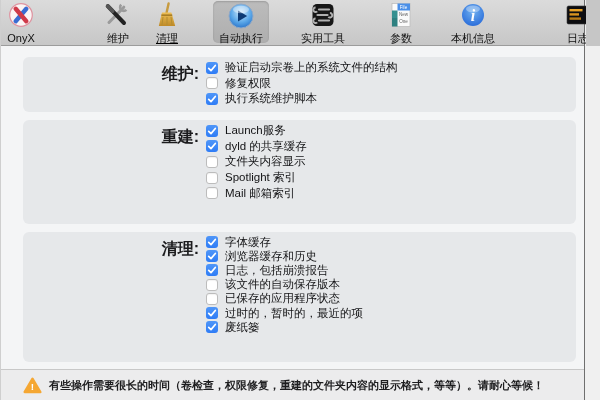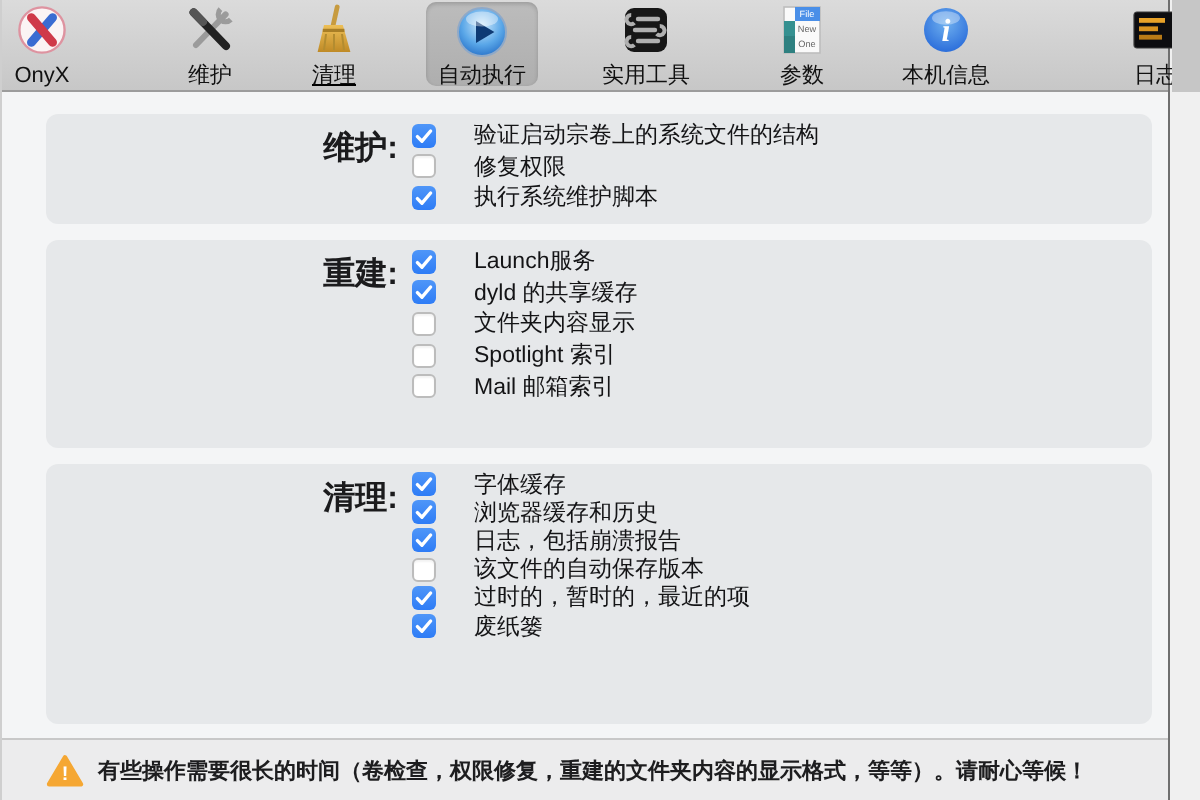--- a/index.html
+++ b/index.html
@@ -48,21 +48,21 @@
   }
   .rows{position:absolute;left:183px;top:3px;right:8px;}
   .row{display:flex;align-items:center;height:var(--pitch);}
   .cb{
     width:12px;height:12px;border-radius:3px;margin-right:7px;flex:none;
     box-sizing:border-box;position:relative;
   }
   .cb.un{background:#fff;border:1px solid #bcbcbc;box-shadow:inset 0 1px 1px rgba(0,0,0,.05);}
   .cb.ck{background:linear-gradient(var(--accent-light),var(--accent));}
   .cb svg{position:absolute;left:0;top:0;}
-  .task-label{font-size:11.5px;color:#141416;white-space:nowrap;margin-left:12px;}
+  .task-label{font-size:11.5px;color:#141416;white-space:nowrap;}
   
   .footer{
     position:absolute;left:0;right:0;bottom:0;height:31px;
     background:#ececed;border-top:1px solid #c8c8c8;
     display:flex;align-items:center;padding-left:22px;box-sizing:border-box;
   }
   .warn-icon{flex:none;margin-right:7px;display:flex;}
   .warn-text{font-size:11px;font-weight:bold;color:#1d1d1f;white-space:nowrap;}
   
   .desktop-strip{position:absolute;left:586px;top:0;width:14px;height:400px;}
@@ -75,21 +75,21 @@
 <div class="window">
   <div class="toolbar">
       <div class="tb-item" style="left: -20px;">
         <span class="tb-icon"><svg width="26" height="26" viewBox="0 0 26 26">
             <circle cx="13" cy="13" r="11.3" fill="#fbf4f4" stroke="#de93a0" stroke-width="1.2"></circle>
             <path d="M18.3 6.8 L7.7 19.2" stroke="#3a6cd2" stroke-width="4.4" stroke-linecap="round"></path>
             <path d="M7.7 6.8 L18.3 19.2" stroke="#cf3a49" stroke-width="4.4" stroke-linecap="round"></path>
           </svg></span>
         <div class="tb-label">OnyX</div>
       </div>
-      <div class="tb-item" style="left: 64px;">
+      <div class="tb-item" style="left: 48px; text-align: right;">
         <span class="tb-icon"><svg width="26" height="26" viewBox="0 0 26 26">
             <path d="M20.8 5.2 L6 20.5" stroke="#9b9b9b" stroke-width="3" stroke-linecap="round"></path>
             <path d="M18.2 2.6 a3.6 3.6 0 1 0 5.2 5.2" fill="none" stroke="#9b9b9b" stroke-width="2.6"></path>
             <path d="M4.8 4.2 L21 21" stroke="#222" stroke-width="4" stroke-linecap="round"></path>
             <path d="M4.8 4.2 L9.5 9" stroke="#555" stroke-width="4" stroke-linecap="round"></path>
           </svg></span>
         <div class="tb-label">维护</div>
       </div>
       <div class="tb-item" style="left: 126px; text-decoration: underline;">
         <span class="tb-icon"><svg width="26" height="26" viewBox="0 0 26 26">
@@ -254,20 +254,24 @@
             <span class="cb ck">
               <svg width="12" height="12" viewBox="0 0 12 12">
                 <path d="M2.7 6.3 L5 8.6 L9.3 3.5" stroke="#fff" stroke-width="1.7" fill="none" stroke-linecap="round" stroke-linejoin="round"></path>
               </svg>
             </span>
             <span class="task-label">日志，包括崩溃报告</span>
           </div>
           <div class="row">
             <span class="cb un"></span>
             <span class="task-label">该文件的自动保存版本</span>
+          </div>
+          <div class="row">
+            <span class="cb un"></span>
+            <span class="task-label">已保存的应用程序状态</span>
           </div>
           <div class="row">
             <span class="cb ck">
               <svg width="12" height="12" viewBox="0 0 12 12">
                 <path d="M2.7 6.3 L5 8.6 L9.3 3.5" stroke="#fff" stroke-width="1.7" fill="none" stroke-linecap="round" stroke-linejoin="round"></path>
               </svg>
             </span>
             <span class="task-label">过时的，暂时的，最近的项</span>
           </div>
           <div class="row">

